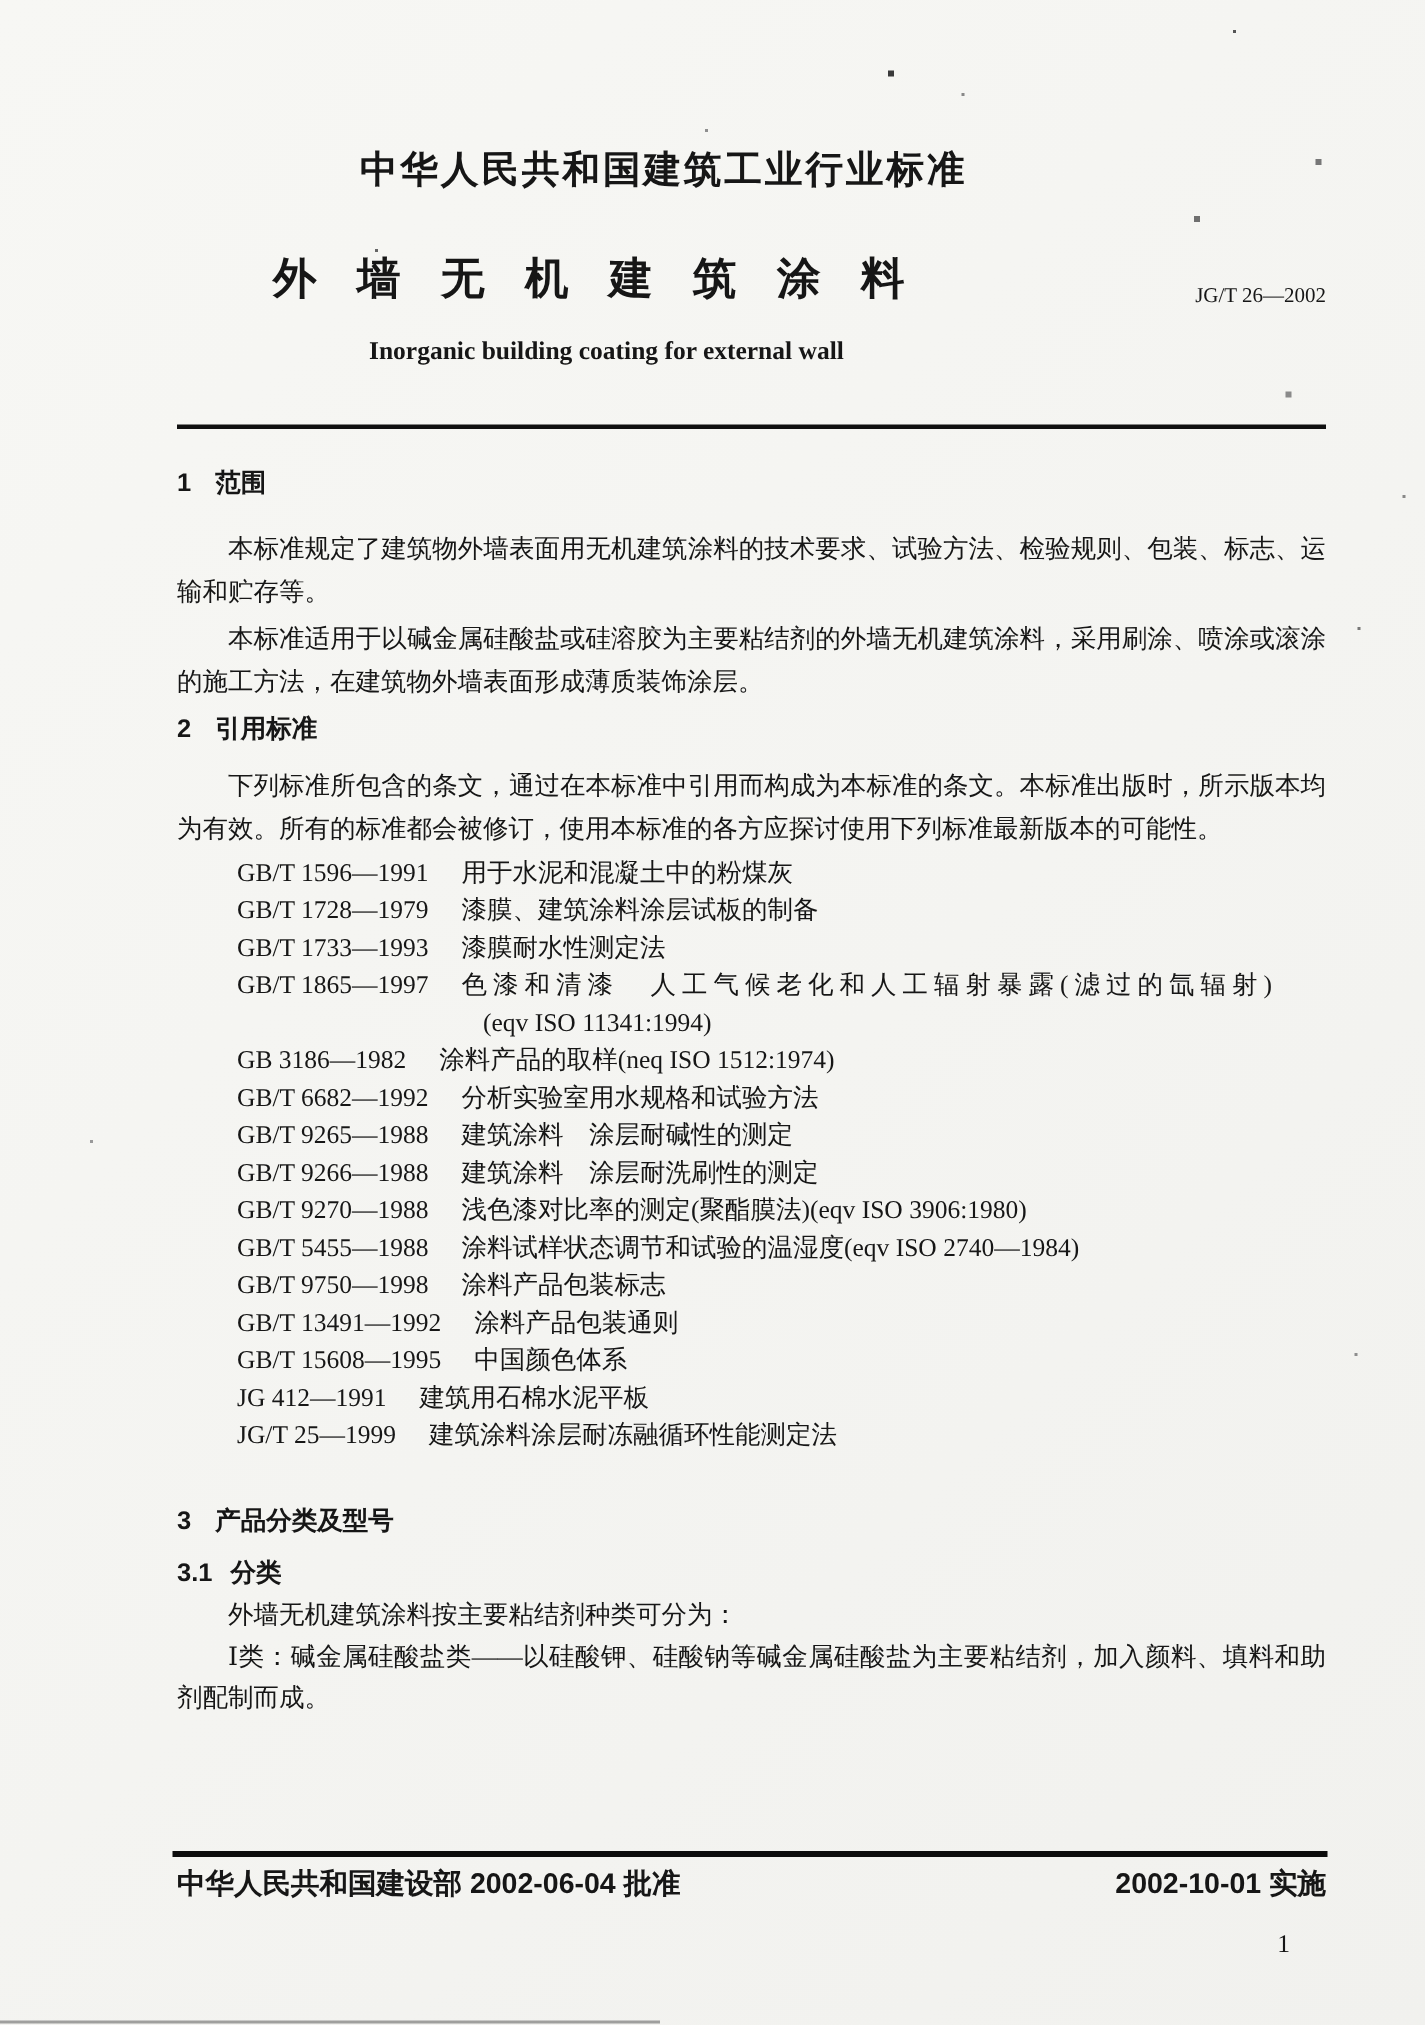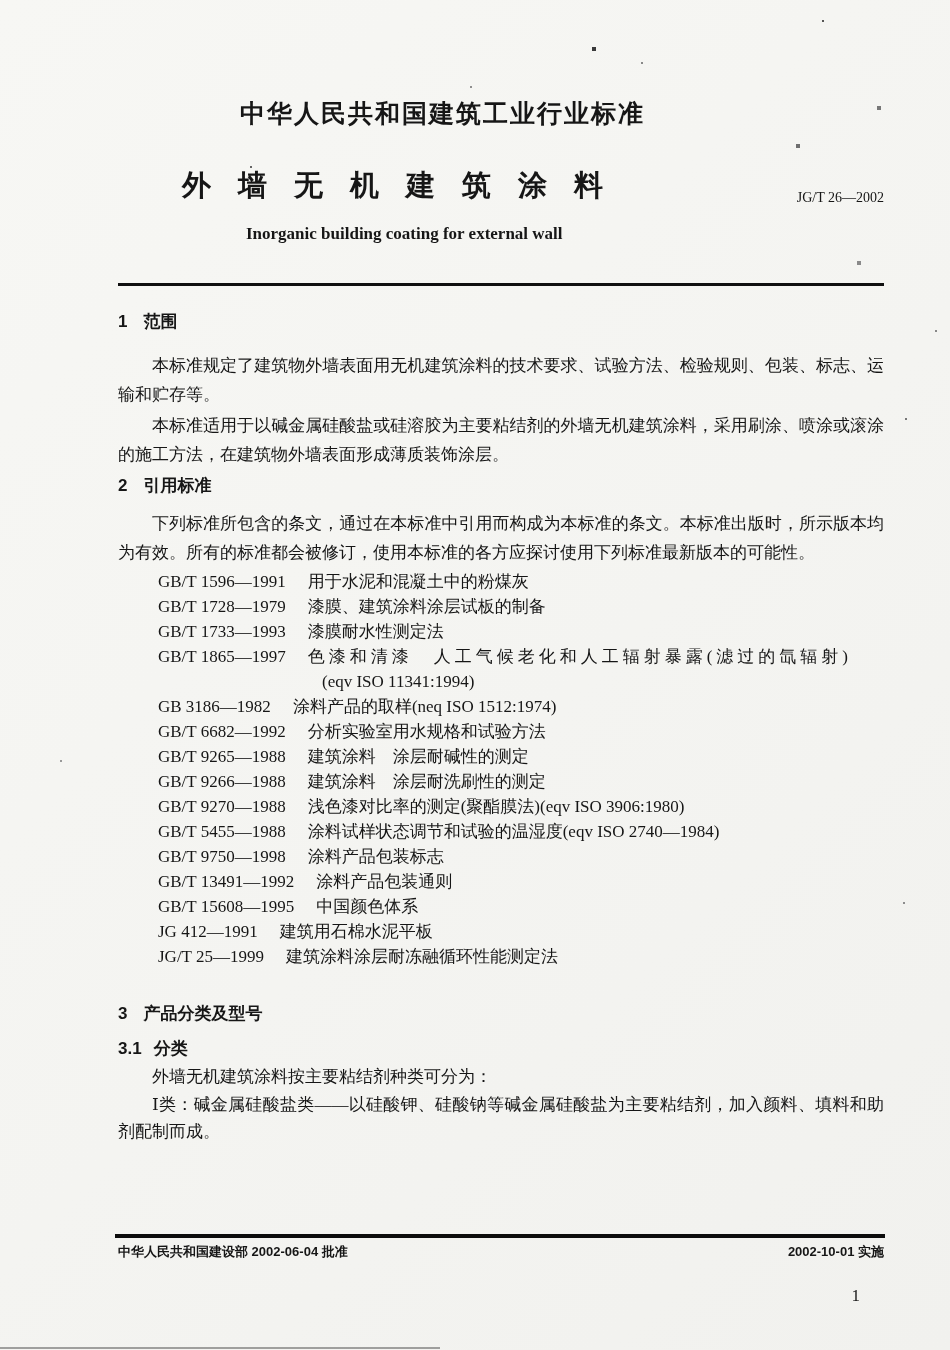--- a/index.html
+++ b/index.html
@@ -111,21 +111,21 @@
   }
   .footer-row {
     position: absolute;
     left: 118px;
     right: 66px;
     top: 1243px;
     display: flex;
     align-items: baseline;
     font-family: "Liberation Sans", "DejaVu Sans", sans-serif;
     font-weight: bold;
-    font-size: 13px;
+    font-size: 19px;
   }
   .footer-impl { margin-left: auto; }
   .page-num {
     position: absolute;
     right: 90px;
     top: 1286px;
     font-size: 17px;
   }
   
   .scan-noise {

